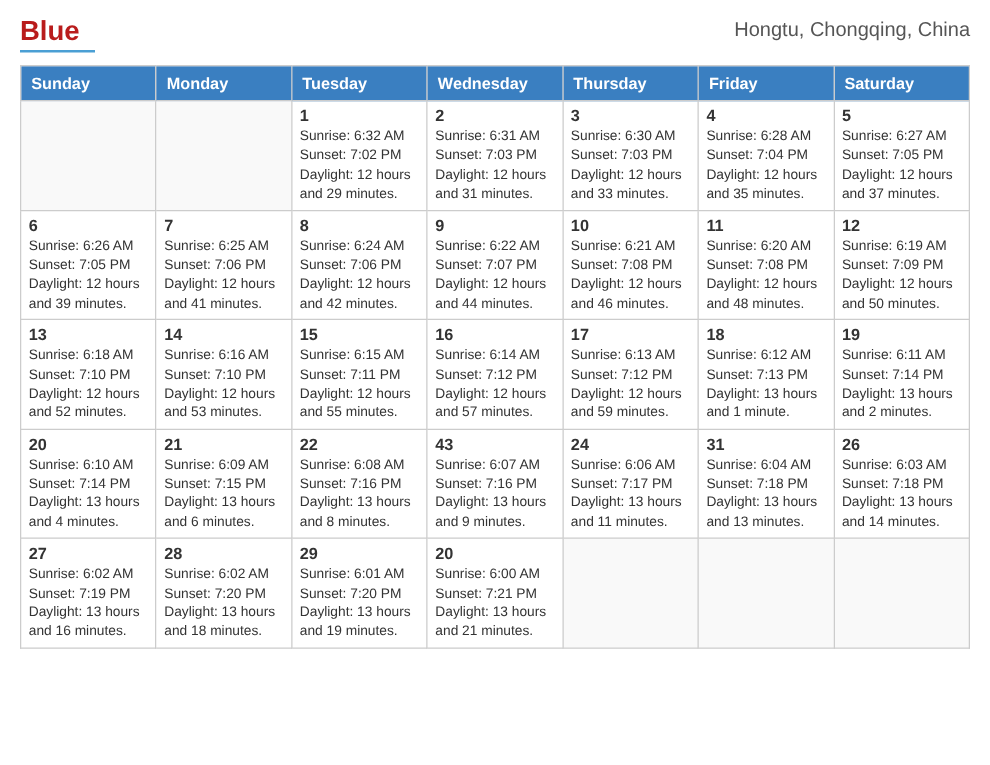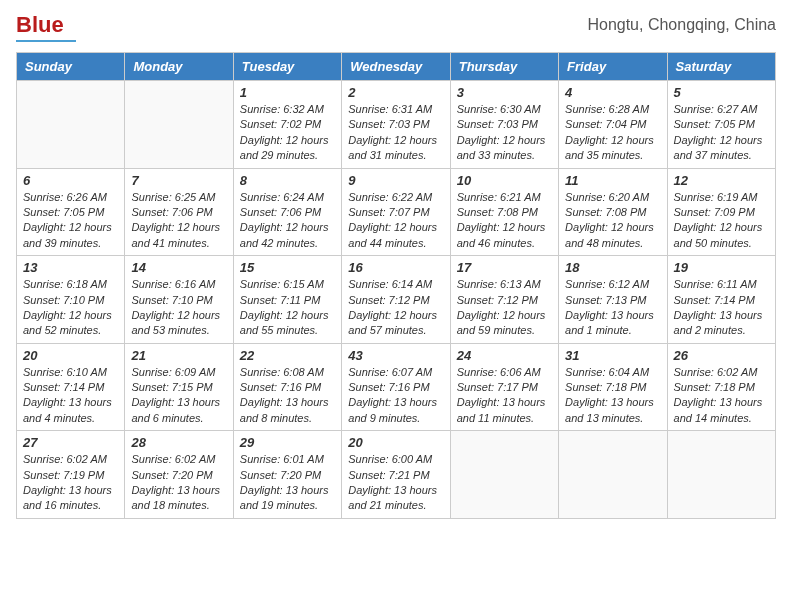--- a/index.html
+++ b/index.html
@@ -42,21 +42,20 @@
       font-weight: normal;
     }
     .title-area h2 {
       font-size: 16px;
       color: #555;
       font-weight: normal;
     }
     .calendar {
       width: 100%;
       border-collapse: collapse;
-      font-style: italic;
     }
     .calendar th {
       background: #3a7fc1;
       color: #fff;
       font-size: 13px;
       padding: 6px 8px;
       text-align: left;
       border: 1px solid #ccc;
     }
     .calendar td {
@@ -268,21 +267,21 @@
 Daylight: 13 hours and 11 minutes.</div>
         </td>
         <td>
           <span class="day-number">31</span>
           <div class="day-info">Sunrise: 6:04 AM
 Sunset: 7:18 PM
 Daylight: 13 hours and 13 minutes.</div>
         </td>
         <td>
           <span class="day-number">26</span>
-          <div class="day-info">Sunrise: 6:02 AM
+          <div class="day-info">Sunrise: 6:03 AM
 Sunset: 7:18 PM
 Daylight: 13 hours and 14 minutes.</div>
         </td>
       </tr>
       <tr class="week-row">
         <td>
           <span class="day-number">27</span>
           <div class="day-info">Sunrise: 6:02 AM
 Sunset: 7:19 PM
 Daylight: 13 hours and 16 minutes.</div>

